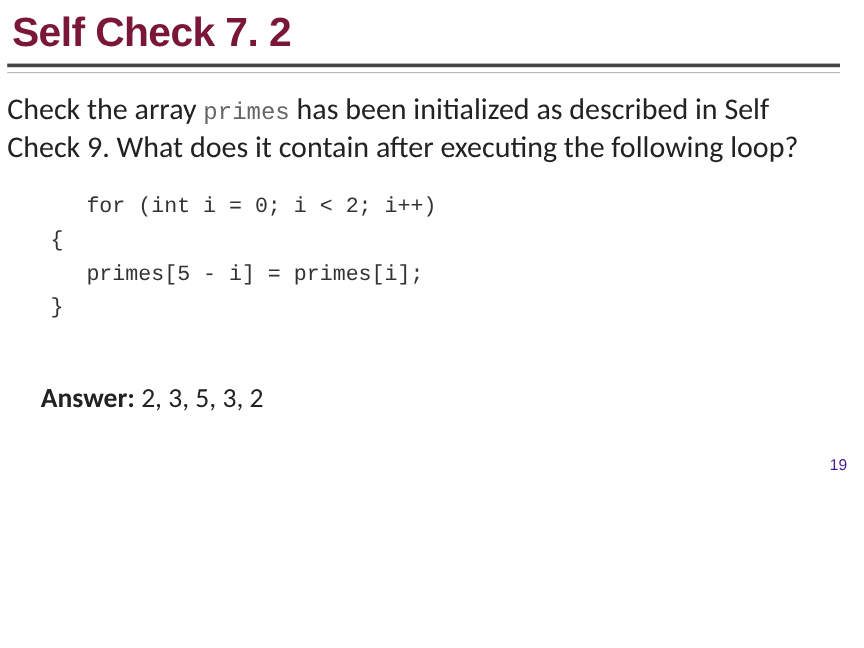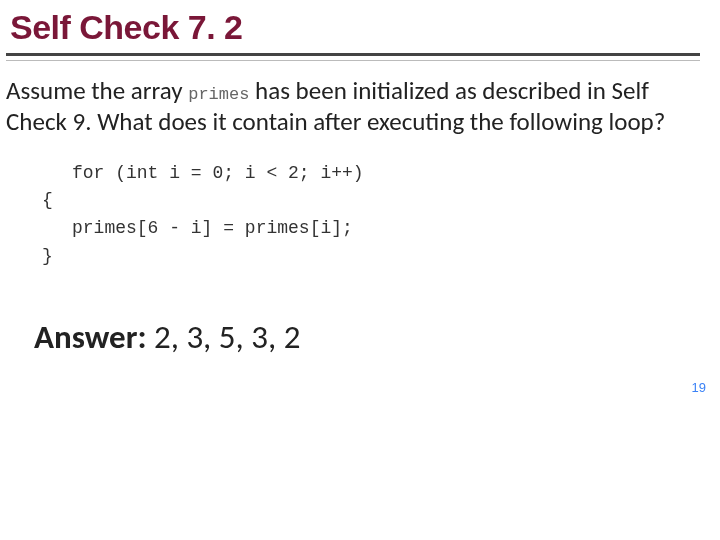--- a/index.html
+++ b/index.html
@@ -14,69 +14,69 @@
     font-family: "Arial Black", Arial, sans-serif;
   }
   .hr-main { height: 3px; background: #444; margin: 0 20px 0 6px; }
   .hr-sub  { height: 1px; background: #bbb; margin: 4px 20px 14px 6px; }
   .question {
     padding: 0 36px 0 6px;
     font-size: 25px;
     line-height: 1.25;
     color: #222;
   }
-  .question .code-ident { font-family: Consolas, "Courier New", monospace; color: #666; font-size: 17px; }
+  .question .code-ident { font-family: Consolas, "Courier New", monospace; color: #666; font-size: 20px; }
   .codeblock {
     margin: 22px 16px 0 42px;
     font-family: Consolas, "Courier New", monospace;
     font-size: 18px;
     line-height: 1.55;
     color: #333;
   }
   .codeblock .ind1 { padding-left: 30px; }
   .answer {
     margin: 46px 0 0 34px;
-    font-size: 33px;
+    font-size: 23px;
   }
   .answer .alabel { font-weight: 700; }
   .footer {
     position: absolute;
     bottom: 22px;
     left: 8px;
     right: 12px;
     font-size: 10px;
     color: #222;
     font-family: Arial, sans-serif;
   }
   .pagenum {
     position: absolute;
     bottom: 20px;
     right: 14px;
     font-size: 13px;
-    color: #3b82f6;
+    color: #4c1d95;
     font-family: Arial, sans-serif;
   }
 </style>
 </head>
 <body>
 
 <div class="slide">
 
   <div class="title">Self Check 7. 2</div>
   <div class="hr-main"></div>
   <div class="hr-sub"></div>
 
   <div class="question">
-    <span>Assume the array </span><span class="code-ident">primes</span><span> has been initialized as described in Self Check 9. What does it contain after executing the following loop?</span>
+    <span>Check the array </span><span class="code-ident">primes</span><span> has been initialized as described in Self Check 9. What does it contain after executing the following loop?</span>
   </div>
 
   <div class="codeblock">
     <div class="ind1">for (int i = 0; i &lt; 2; i++)</div>
     <div>{</div>
-    <div class="ind1">primes[6 - i] = primes[i];</div>
+    <div class="ind1">primes[5 - i] = primes[i];</div>
     <div>}</div>
   </div>
 
   <div class="answer">
     <span class="alabel">Answer:</span><span> 2, 3, 5, 3, 2</span>
   </div>
 
   <div class="pagenum">19</div>
 
 </div>

